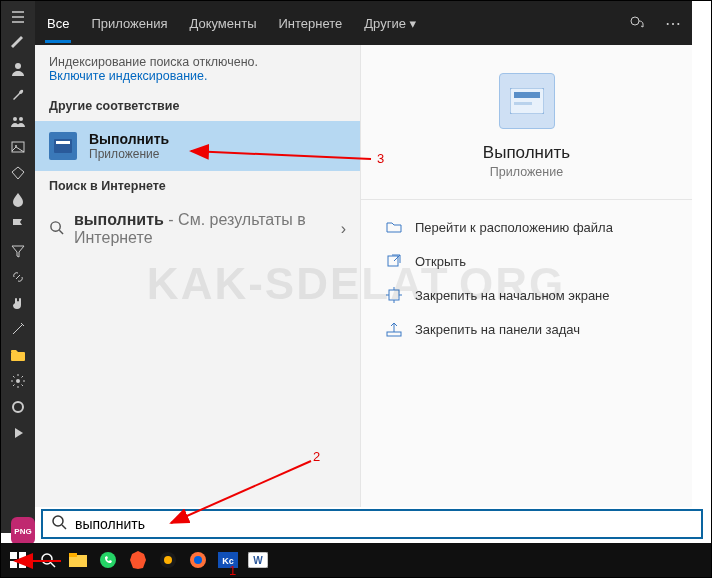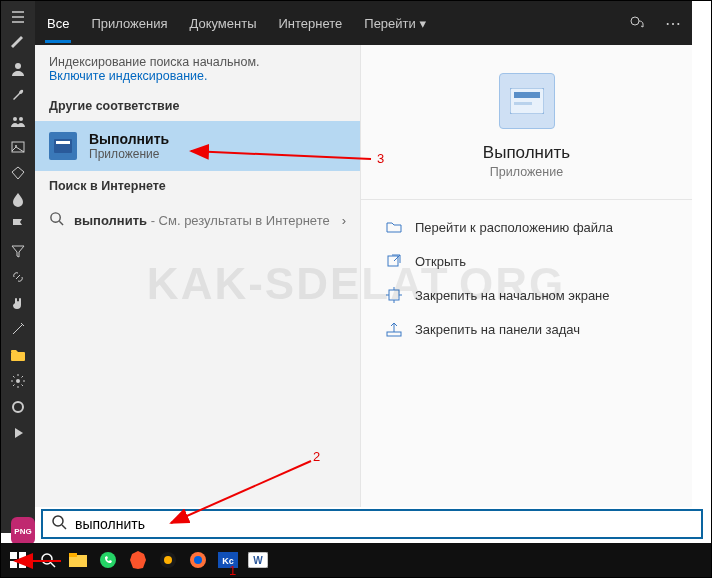--- a/index.html
+++ b/index.html
@@ -54,21 +54,21 @@
     background:#b6d8f2; cursor:pointer;
   }
   .best-match .app-ic {
     width:28px;height:28px;background:#3a78b8;border-radius:2px;
     display:flex;align-items:center;justify-content:center;
   }
   .best-match .txt .t1{font-size:14px;font-weight:600;color:#111;}
   .best-match .txt .t2{font-size:12px;color:#555;}
   .web-row {
     display:flex;align-items:center;gap:10px;padding:10px 14px;cursor:pointer;
-    font-size:13px;color:#333; position:relative;
+    font-size:16px;color:#333; position:relative;
   }
   .web-row .sub{color:#777;}
   .web-row .chev{position:absolute;right:14px;color:#666;}
   .preview {
     display:flex;flex-direction:column;align-items:center;padding-top:28px;
   }
   .preview .big-ic{
     width:56px;height:56px;background:#cfe0f4;border:1px solid #9fc2e8;border-radius:4px;
     display:flex;align-items:center;justify-content:center;margin-bottom:14px;
   }
@@ -204,35 +204,35 @@
 </div>
 
 <div class="badge-png">PNG</div>
 
 <div class="search-panel">
   <div class="tabs">
     <span class="tab active">Все</span>
     <span class="tab">Приложения</span>
     <span class="tab">Документы</span>
     <span class="tab">Интернете</span>
-    <span class="tab"><span>Перейти</span> ▾</span>
+    <span class="tab"><span>Другие</span> ▾</span>
     <span class="spacer"></span>
     <span class="topicon">
         <svg viewBox="0 0 18 18">
           <circle cx="7" cy="7" r="4" fill="none" stroke="#ccc"></circle>
           <path d="M11 7c2 0 4 1 4 3v3l-2-1" fill="none" stroke="#ccc"></path>
         </svg>
       </span>
     <span class="topicon" style="font-size:16px;">⋯</span>
   </div>
 
   <div class="panel-body">
     <div class="left-col">
       <div class="notice">
-        <div>Индексирование поиска начальном.</div>
+        <div>Индексирование поиска отключено.</div>
         <a href="#">Включите индексирование.</a>
       </div>
       <div class="section-h">Другие соответствие</div>
       <div class="best-match">
         <div class="app-ic">
           <svg width="18" height="14" viewBox="0 0 18 14">
               <rect x="0" y="0" width="18" height="14" rx="1" fill="#2a5a9a"></rect>
               <rect x="2" y="2" width="14" height="3" fill="#fff"></rect>
             </svg>
         </div>

